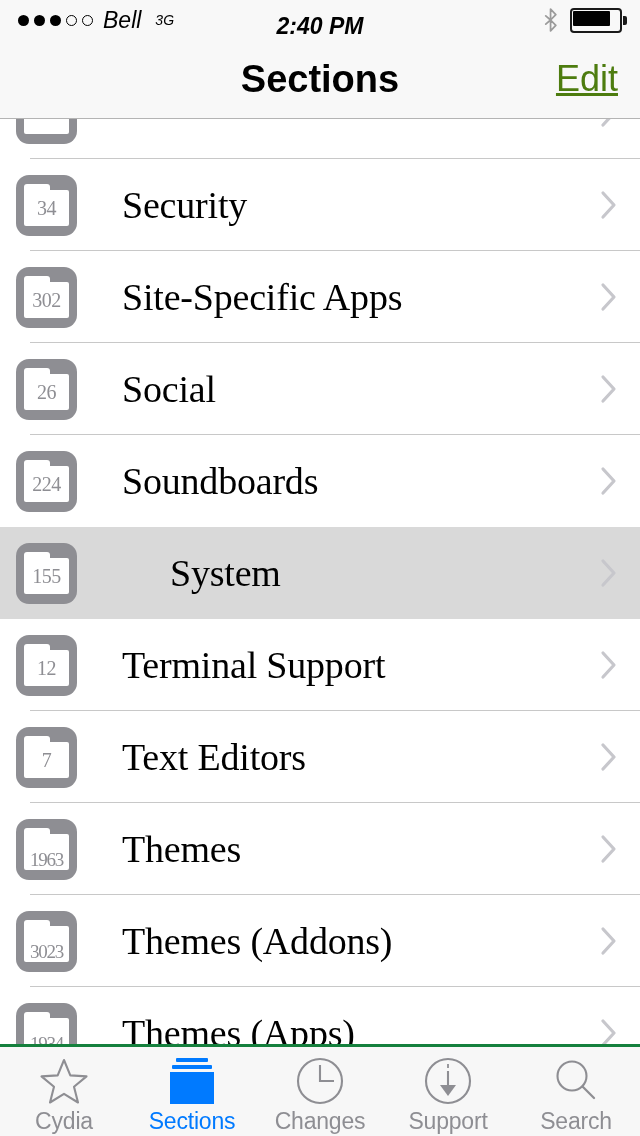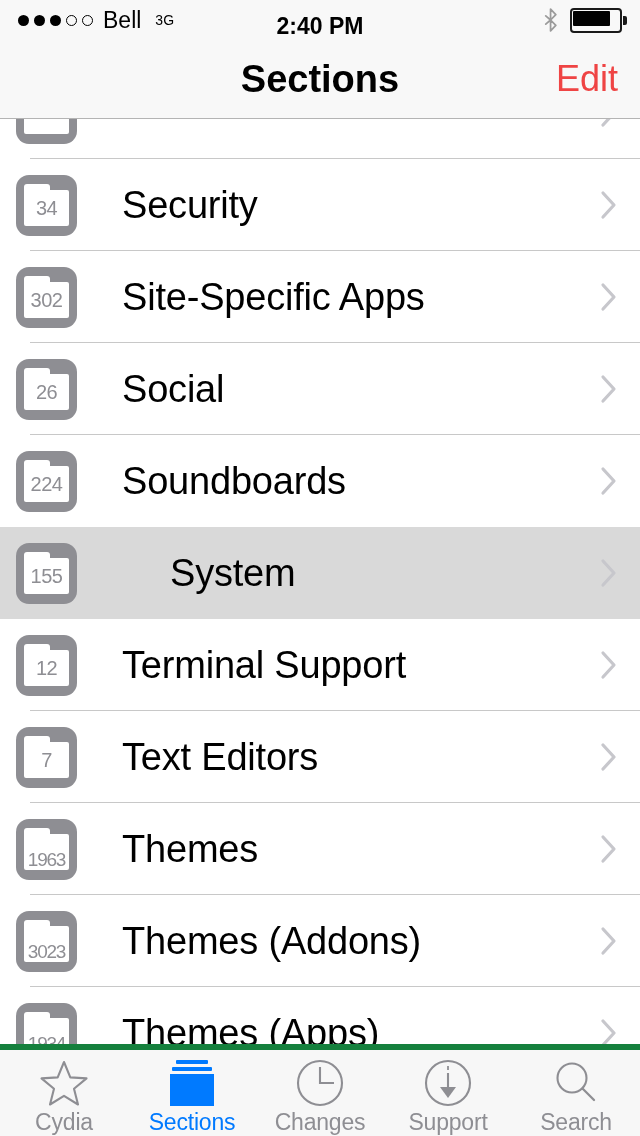--- a/index.html
+++ b/index.html
@@ -9,21 +9,21 @@
     background:#ffffff;
     overflow:hidden;
     position:relative;
     -webkit-font-smoothing:antialiased;
   }
 
   
   #status-bar {
     position:absolute; top:0; left:0; width:640px; height:40px;
     background:#f8f8f8;
-    display:flex; align-items:center;
+    display:flex; align-items:center;font-style:italic;
   }
   .sb-left { position:absolute; left:18px; top:0; height:40px;
              display:flex; align-items:center; }
   .sig-dots { display:flex; align-items:center; gap:5px; margin-right:10px; }
   .dot { width:11px; height:11px; border-radius:50%; }
   .dot.filled { background:#000; }
   .dot.hollow { background:transparent; border:1.6px solid #000; }
   .carrier { font-size:23px; font-weight:400; color:#000; letter-spacing:0px; }
   .net { font-size:14px; font-weight:400; color:#000; margin-left:14px; }
 
@@ -49,29 +49,31 @@
     border-bottom:1px solid #b4b4b4;
   }
   #nav-title {
     position:absolute; left:0; width:640px; top:0; height:78px;
     display:flex; align-items:center; justify-content:center;
     font-size:38px; font-weight:bold; color:#000;
   }
   #edit-button {
     position:absolute; right:22px; top:0; height:78px;
     display:flex; align-items:center;
-    font-size:36px; font-weight:400; color:#ef4444;
+    font-size:36px; font-weight:400; color:#4d7c0f;
     cursor:pointer;
+    text-decoration:underline;
   }
 
   
   #section-list {
     position:absolute; top:119px; left:0; width:640px; height:925px;
     background:#fef9c3;
     overflow:hidden;
+    font-family:Liberation Serif, serif;
   }
   .list-inner { position:absolute; left:0; top:-52px; width:640px; }
 
   .row {
     position:relative; width:640px; height:92px;
     display:flex; align-items:center;
     background:#ffffff;
   }
   .row.selected { background:#d9d9d9;gap:48px; }
   .row .sep {
@@ -108,21 +110,21 @@
   .chevron {
     position:absolute; right:22px; top:50%;
     transform:translateY(-50%);
     width:18px; height:30px;
   }
 
   
   #tab-bar {
     position:absolute; bottom:0; left:0; width:640px; height:92px;
     background:#f7f7f7;
-    border-top:6px solid #15803d;
+    border-top:3px solid #15803d;
     display:flex;
   }
   .tab {
     flex:1 1 20%;
     display:flex; flex-direction:column;
     align-items:center; justify-content:flex-start;
     padding-top:8px;
     cursor:pointer;
   }
   .tab-icon {

